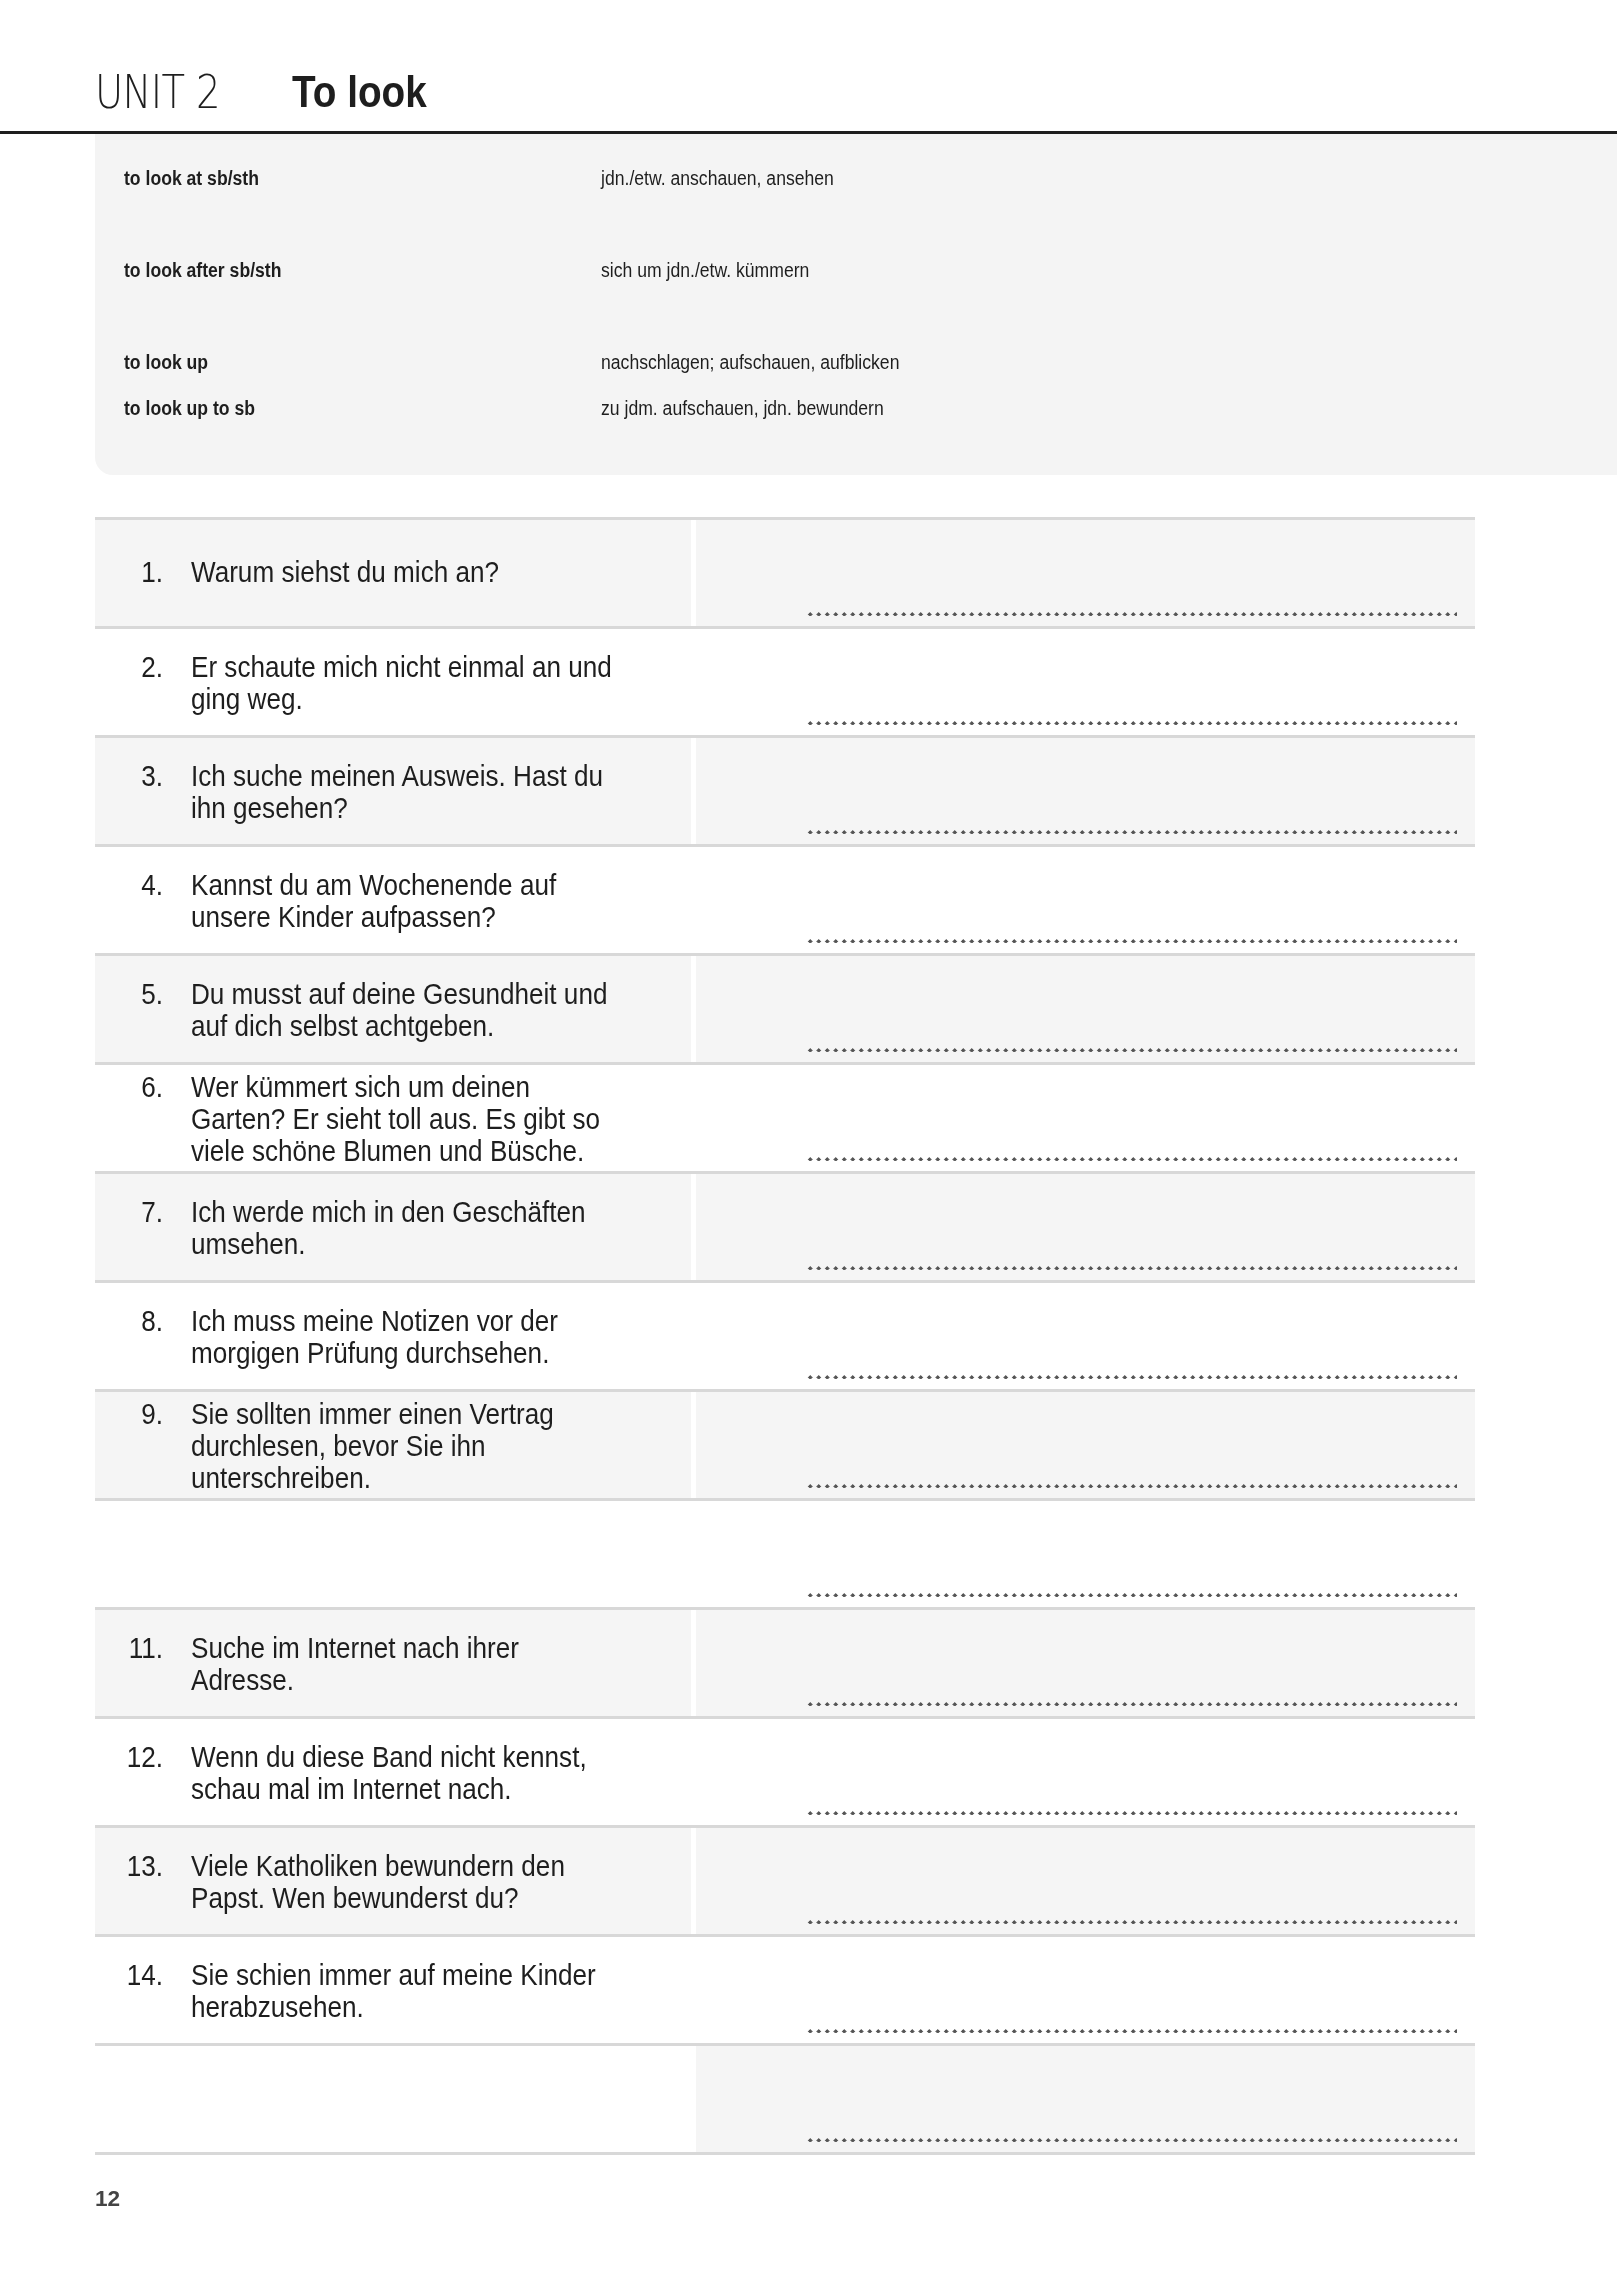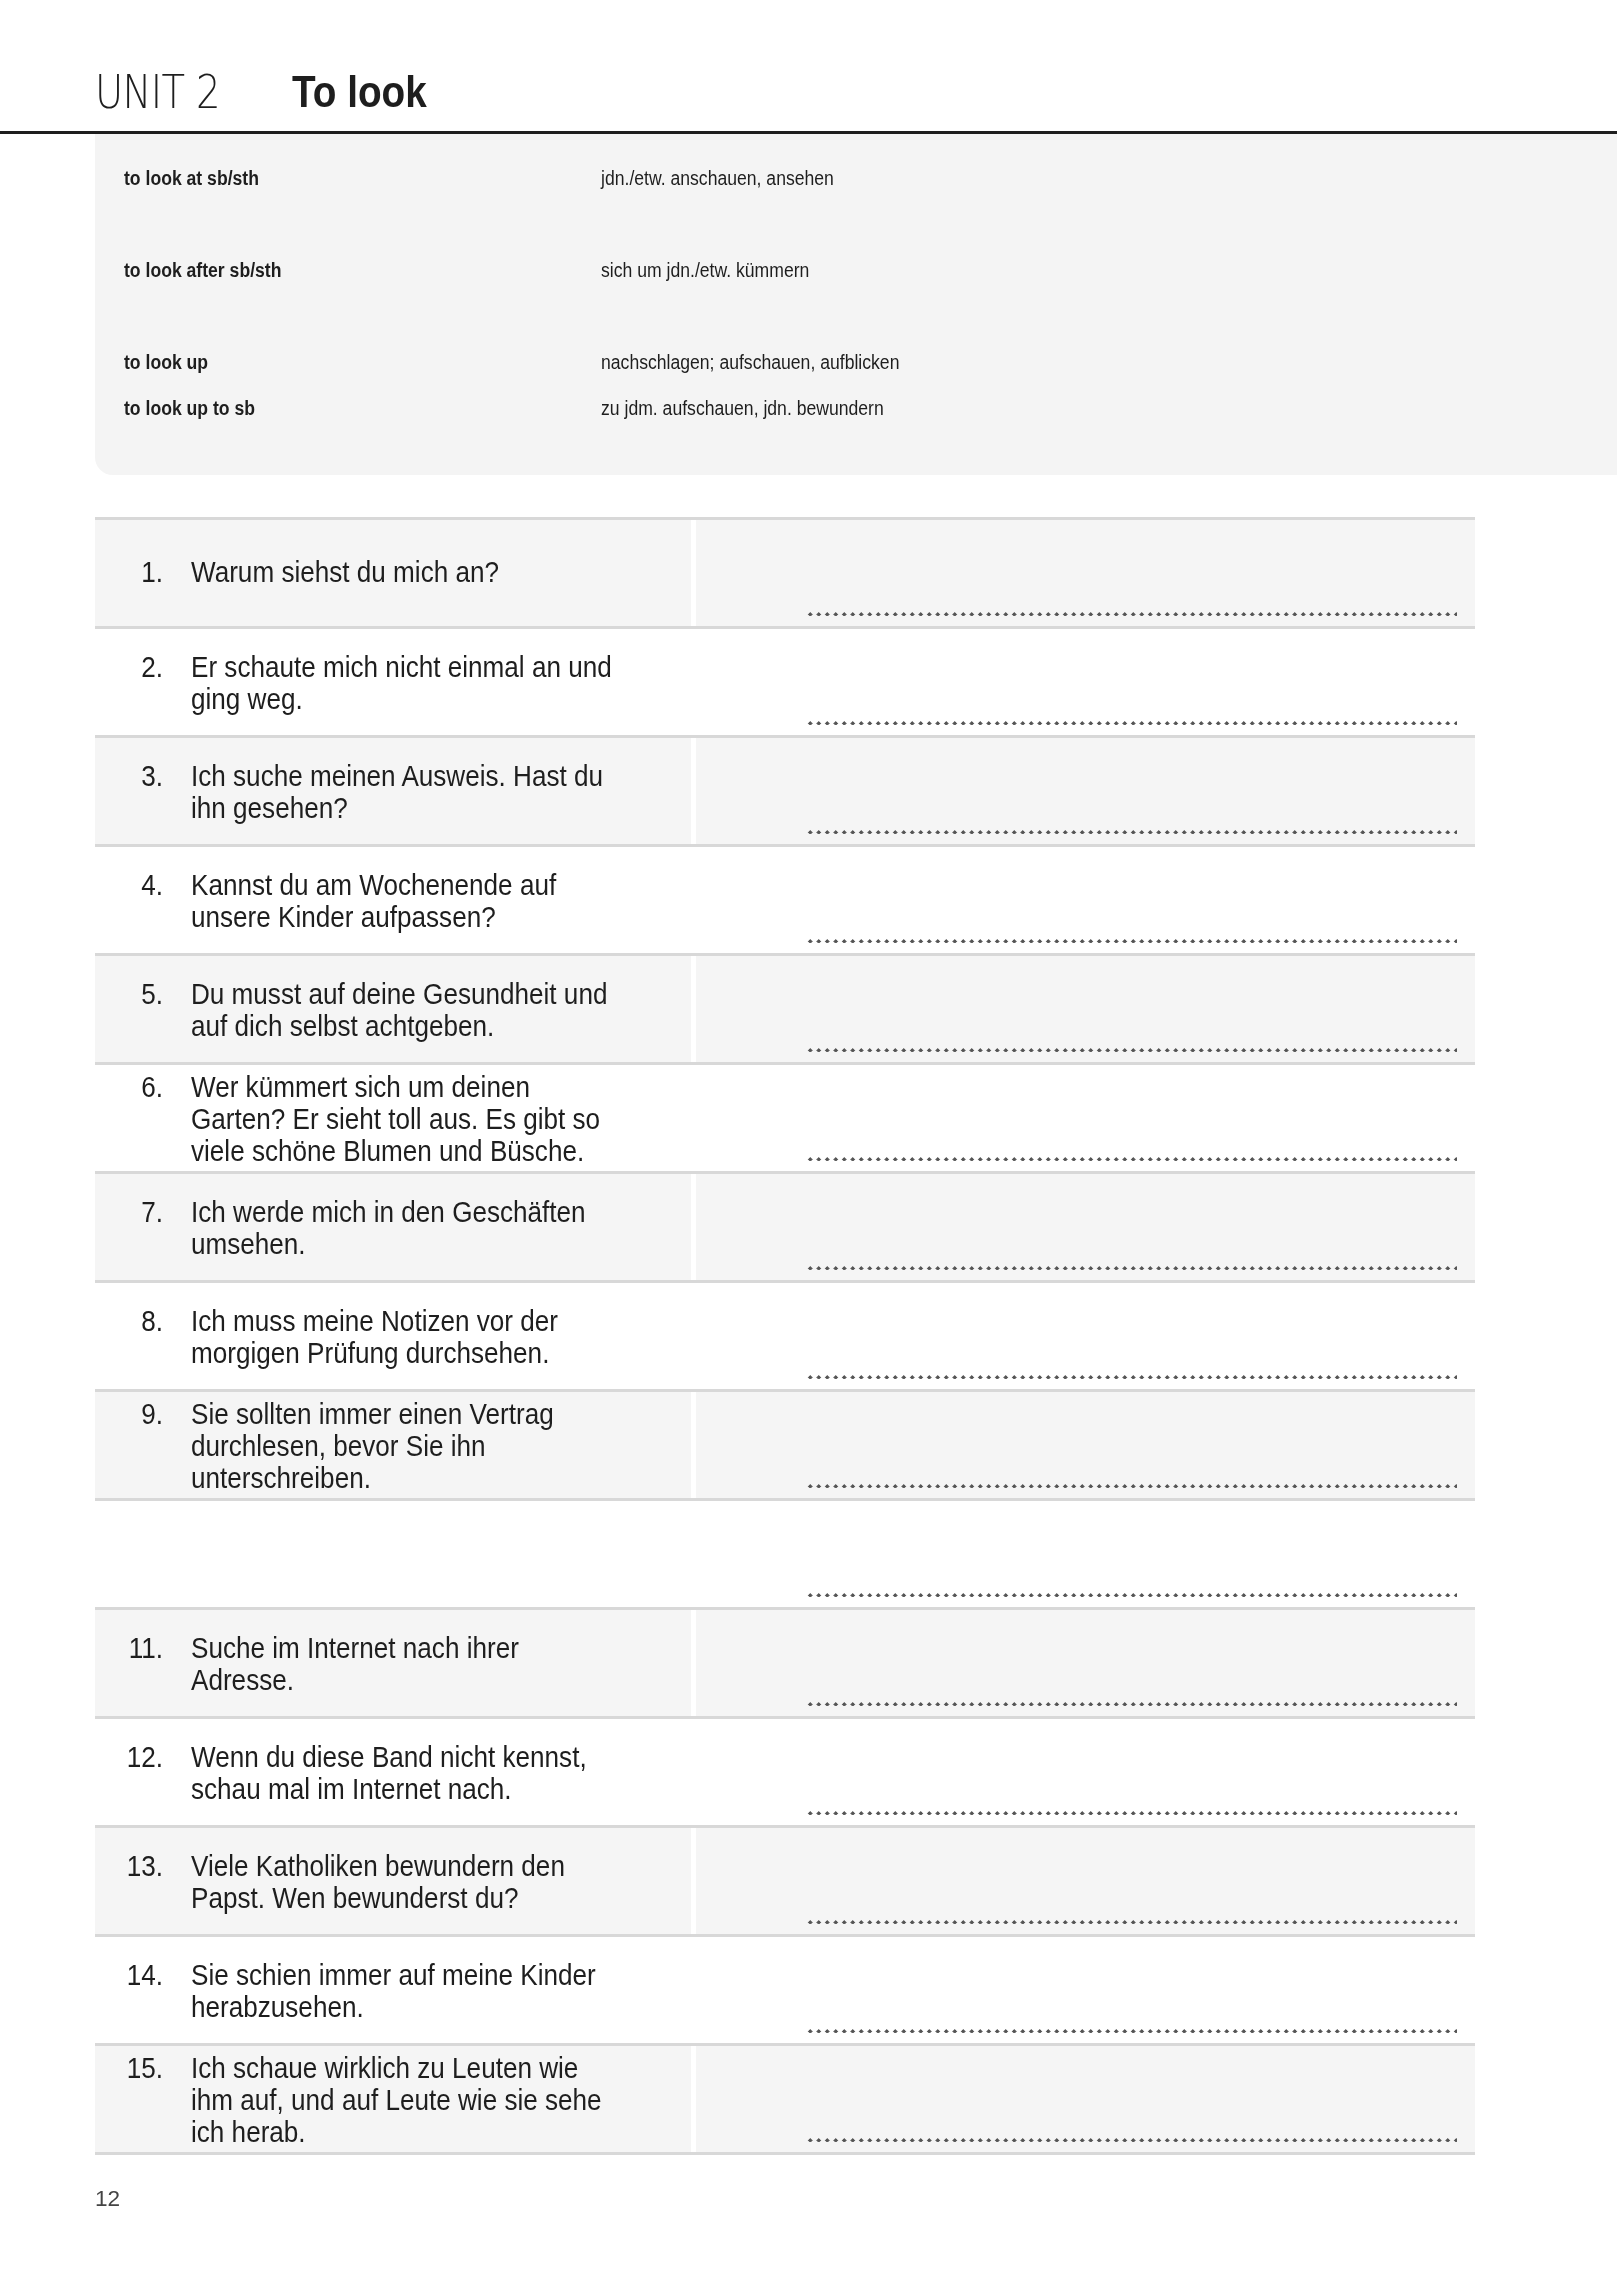--- a/index.html
+++ b/index.html
@@ -19,21 +19,21 @@
   .ex-row:last-child { border-bottom:3.2px solid #d8d8d8; height:112px; }
   .ex-row.shade .q-cell, .ex-row.shade .a-cell { background:#f5f5f5; }
   .q-cell { position:absolute; left:0; top:0; width:596px; height:100%; }
   .a-cell { position:absolute; left:601px; top:0; right:0; height:100%; }
   .q-num { position:absolute; right:calc(596px - 68px); width:48px; text-align:right; font-size:29px; line-height:32px; transform:scaleX(0.9); transform-origin:right; }
   .q-text { position:absolute; left:96px; width:516px; font-size:29px; line-height:32px; transform:scaleX(0.9); transform-origin:left; white-space:pre-line; }
   .dots { position:absolute; left:110px; right:17.7px; bottom:9.7px; height:4.8px;
           background-image:radial-gradient(circle, #555 1.9px, transparent 2.1px);
           background-size:8.5px 4.8px; background-repeat:repeat-x; }
 
-  .page-num { position:absolute; left:95px; top:2186px; font-size:22.6px; color:#444; }
+  .page-num { position:absolute; left:95px; top:2186px; font-size:22.6px; color:#444;font-weight:bold; }
 </style>
 </head>
 <body>
 
 <div class="header">
   <span class="unit-label">UNIT 2</span>
   <span class="unit-title">To look</span>
 </div>
 
 <div class="vocab-box">
@@ -201,26 +201,20 @@
       <span class="q-num" style="top:22px">14.</span>
       <span class="q-text" style="top:22px">Sie schien immer auf meine Kinder
 herabzusehen.</span>
     </div>
     <div class="a-cell">
         <div class="dots"></div>
       </div>
   </div>
 
   <div class="ex-row shade">
-    <div class="q-cell">
-      <span class="q-num" style="top:6.4px">15.</span>
-      <span class="q-text" style="top:6.4px">Ich schaue wirklich zu Leuten wie
-ihm auf, und auf Leute wie sie sehe
-ich herab.</span>
-    </div>
     <div class="a-cell">
         <div class="dots"></div>
       </div>
   </div>
 </div>
 
 <div class="page-num">12</div>
 
 
 </body></html>

